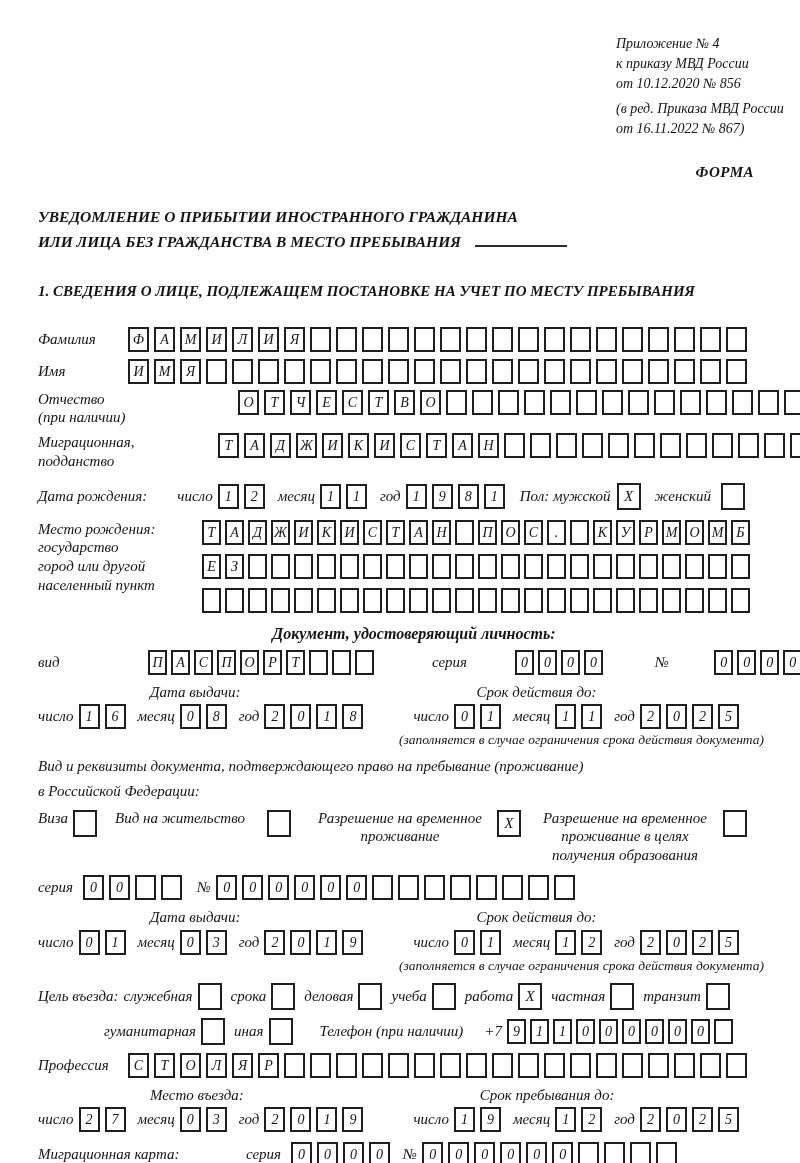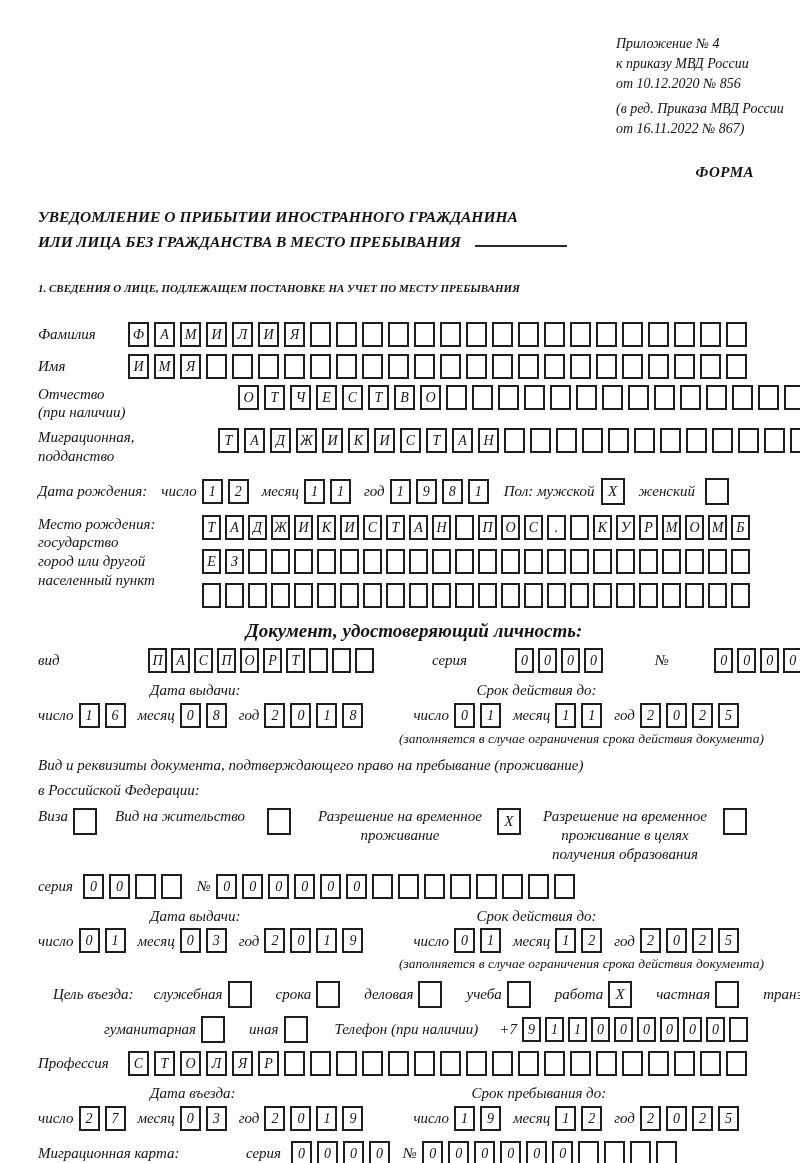--- a/index.html
+++ b/index.html
@@ -8,56 +8,56 @@
     padding:34px 10px 10px 38px;
     font-family:"Liberation Serif","DejaVu Serif",serif;
     color:#141414;font-size:15px;line-height:1.25;
     position:relative;overflow:hidden;background:#ffffff;font-style:italic;
   }
   .annex{margin-left:578px;font-size:14px;line-height:20px;}
   .annex .gap{margin-top:5px;}
   .forma{margin-top:24px;text-align:right;padding-right:36px;font-weight:bold;font-size:15px;letter-spacing:.5px;}
   .title{margin-top:22px;text-align:left;font-weight:bold;font-size:15.5px;line-height:25px;}
   .title-uline{display:inline-block;width:92px;border-bottom:2px solid #2a2a2a;height:1px;margin-left:14px;vertical-align:baseline;}
-  .sec-head{margin-top:28px;font-weight:bold;font-size:11px;}
+  .sec-head{margin-top:28px;font-weight:bold;font-size:15px;}
   .frow{display:flex;align-items:center;}
   .frow.top{align-items:flex-start;}
   .cells{display:inline-flex;flex:none;}
   .cell{
     display:inline-block;flex:none;width:17px;height:21px;border:2px solid #1e1e1e;
     margin-right:5px;text-align:center;font-size:14px;line-height:21px;
   }
   .cells.sm .cell{width:15px;margin-right:4px;}
   .cbox{
     display:inline-block;flex:none;width:20px;height:23px;border:2px solid #1e1e1e;
     text-align:center;font-size:15px;line-height:23px;
   }
   .lbl{flex:none;}
   .w90{width:90px;}
   .w160{width:160px;}
   .w140{width:140px;}
   .w164{width:164px;}
   .mt26{margin-top:26px;} .mt12{margin-top:12px;} .mt10{margin-top:10px;}
   .mt8{margin-top:8px;} .mt7{margin-top:7px;} .mt6{margin-top:6px;gap:40px;}
   .mr-rows .cells{margin-bottom:9px;display:flex;}
-  .center-bold{text-align:center;font-weight:bold;font-size:19px;margin-top:2px;}
+  .center-bold{text-align:center;font-weight:bold;font-size:16px;margin-top:2px;}
   .dcaps{display:flex;margin-top:8px;}
   .cap1{margin-left:112px;}
   .cap2{margin-left:236px;}
   .drow{display:flex;align-items:center;margin-top:3px;}
   .dlbl{margin-right:5px;flex:none;}
   .drow .cells{margin-right:7px;}
   .dgap{width:38px;flex:none;}
   .note{font-size:13.5px;text-align:right;padding-right:26px;margin-top:3px;}
   .opts{display:flex;align-items:flex-start;margin-top:8px;}
   .opt{display:flex;align-items:flex-start;}
   .opt-lbl{flex:none;}
   .opt-lbl.wrap{text-align:center;}
   .opt .cbox{margin-left:8px;margin-top:1px;}
-  .p-lbl{margin-right:5px;flex:none;margin-left:15px;}
+  .p-lbl{margin-right:5px;flex:none;}
   .p-box{margin-right:9px;}
 </style>
 </head>
 <body>
 
 <div class="page">
 
   <div class="annex">
     <div>Приложение № 4</div>
     <div>к приказу МВД России</div>
@@ -192,21 +192,21 @@
         <span class="cell"></span>
         <span class="cell"></span>
         <span class="cell"></span>
         <span class="cell"></span>
         <span class="cell"></span>
         <span class="cell"></span>
       </span>
   </div>
 
   <div class="frow mt12">
-    <span class="lbl" style="margin-right:14px;">Дата рождения:</span>
+    <span class="lbl" style="margin-right:30px;">Дата рождения:</span>
     <span class="dlbl">число</span>
     <span class="cells" style="margin-right:8px;">
         <span class="cell">1</span>
         <span class="cell">2</span>
       </span>
     <span class="dlbl">месяц</span>
     <span class="cells" style="margin-right:8px;">
         <span class="cell">1</span>
         <span class="cell">1</span>
       </span>
@@ -549,21 +549,21 @@
         <span class="cell"></span>
         <span class="cell"></span>
         <span class="cell"></span>
         <span class="cell"></span>
         <span class="cell"></span>
         <span class="cell"></span>
       </span>
   </div>
 
   <div class="dcaps">
-    <span class="cap1">Дата въезда:</span>
+    <span class="cap1">Место въезда:</span>
     <span class="cap2">Срок пребывания до:</span>
   </div>
   <div class="drow">
     <span class="dlbl">число</span>
     <span class="cells">
         <span class="cell">2</span>
         <span class="cell">7</span>
       </span>
     <span class="dlbl">месяц</span>
     <span class="cells">

